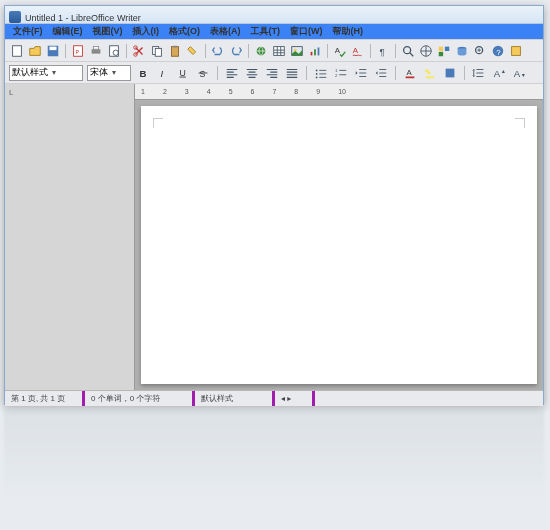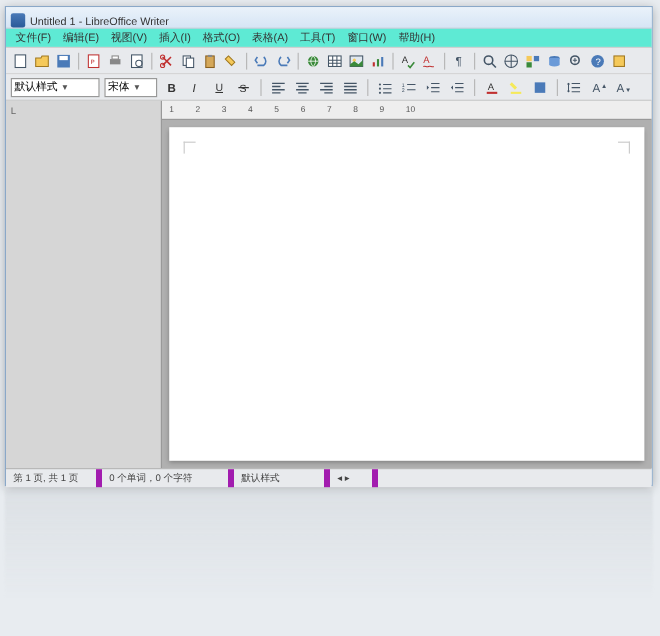--- a/index.html
+++ b/index.html
@@ -1,41 +1,41 @@
 <!DOCTYPE html>
 <html><head>
 <meta charset="utf-8">
 <style>
 * { margin: 0; padding: 0; box-sizing: border-box; }
 body { font-family: "Microsoft YaHei", Tahoma, sans-serif; font-size: 10px; background: #e8ecf0; width: 550px; height: 530px; overflow: hidden; position: relative; }
 .window { position: absolute; top: 5px; left: 4px; width: 540px; height: 400px; background: #f5f5f5; box-shadow: 0 2px 8px rgba(0,0,0,0.3); border: 1px solid #8aa8c8; }
 .titlebar { height: 18px; background: linear-gradient(#eaf2fa,#d6e5f5); display: flex; align-items: flex-end; padding: 0 4px; border-bottom: 1px solid #b8c8d8; }
 .titlebar .icon { width: 12px; height: 12px; background: linear-gradient(#4a7ab8,#2a5a98); border-radius: 2px; margin-right: 4px; }
 .titlebar .title { font-size: 9px; color: #333; }
-.menubar { height: 16px; background: #5eead4; display: flex; align-items: center; padding: 0 4px; gap: 2px; border-bottom: 1px solid #d0d0d0; }
+.menubar { height: 16px; background: #3b82f6; display: flex; align-items: center; padding: 0 4px; gap: 2px; border-bottom: 1px solid #d0d0d0; font-weight: bold; }
 .menubar span { font-size: 9px; color: #333; padding: 1px 4px; cursor: default; }
 .toolbar { height: 22px; background: #e8eaed; display: flex; align-items: center; padding: 2px 4px; gap: 2px; border-bottom: 1px solid #d0d0d0; flex-wrap: nowrap; overflow: hidden; }
 .toolbar2 { height: 22px; background: #e8eaed; display: flex; align-items: center; padding: 2px 4px; gap: 4px; border-bottom: 1px solid #d0d0d0; }
 .tbtn { width: 16px; height: 16px; display: inline-flex; align-items: center; justify-content: center; cursor: pointer; border-radius: 2px; }
 .tbtn svg { width: 14px; height: 14px; }
 .sep { width: 1px; height: 14px; background: #b8b8b8; margin: 0 2px; }
 .dropdown { height: 16px; border: 1px solid #999; background: #fff; font-size: 9px; padding: 0 2px; display: flex; align-items: center; position: relative; }
 .dropdown::after { content: "▾"; font-size: 8px; color: #555; margin-left: 4px; }
 .editor-area { display: flex; height: 306px; background: #aaa; }
 .left-gutter { width: 130px; background: #d6d6d6; border-right: 1px solid #999; position: relative; }
 .left-gutter::before { content: "L"; position: absolute; top: 4px; left: 4px; font-size: 8px; color: #666; }
 .doc-wrap { flex: 1; background: #b0b0b0; display: flex; flex-direction: column; }
 .ruler { height: 16px; background: #eee; border-bottom: 1px solid #999; display: flex; align-items: center; font-size: 7px; color: #555; padding: 0 6px; overflow: hidden; }
 .ruler span { margin-right: 18px; }
 .page { flex: 1; background: #fff; margin: 6px; box-shadow: 0 2px 4px rgba(0,0,0,0.3); position: relative; }
 .page .corner { position: absolute; width: 10px; height: 10px; border: 1px solid #ccc; }
 .page .tl { top: 12px; left: 12px; border-right: none; border-bottom: none; }
 .page .tr { top: 12px; right: 12px; border-left: none; border-bottom: none; }
 .statusbar { height: 16px; background: #e8eaed; display: flex; align-items: center; border-top: 1px solid #b8b8b8; font-size: 8px; color: #444; }
-.statusbar .cell { border-right: 5px solid #a21caf; padding: 0 6px; height: 100%; display: flex; align-items: center; }
+.statusbar .cell { border-right: 3px solid #a21caf; padding: 0 6px; height: 100%; display: flex; align-items: center; }
 .reflection { position: absolute; top: 408px; left: 4px; width: 540px; height: 115px; background: linear-gradient(rgba(200,205,210,0.35), rgba(232,236,240,0) 80%); transform: scaleY(1); filter: blur(1px); }
 </style>
 </head>
 <body>
 
 <div class="window">
 
   <div class="titlebar">
     <div class="icon"></div>
     <div class="title">Untitled 1 - LibreOffice Writer</div>

